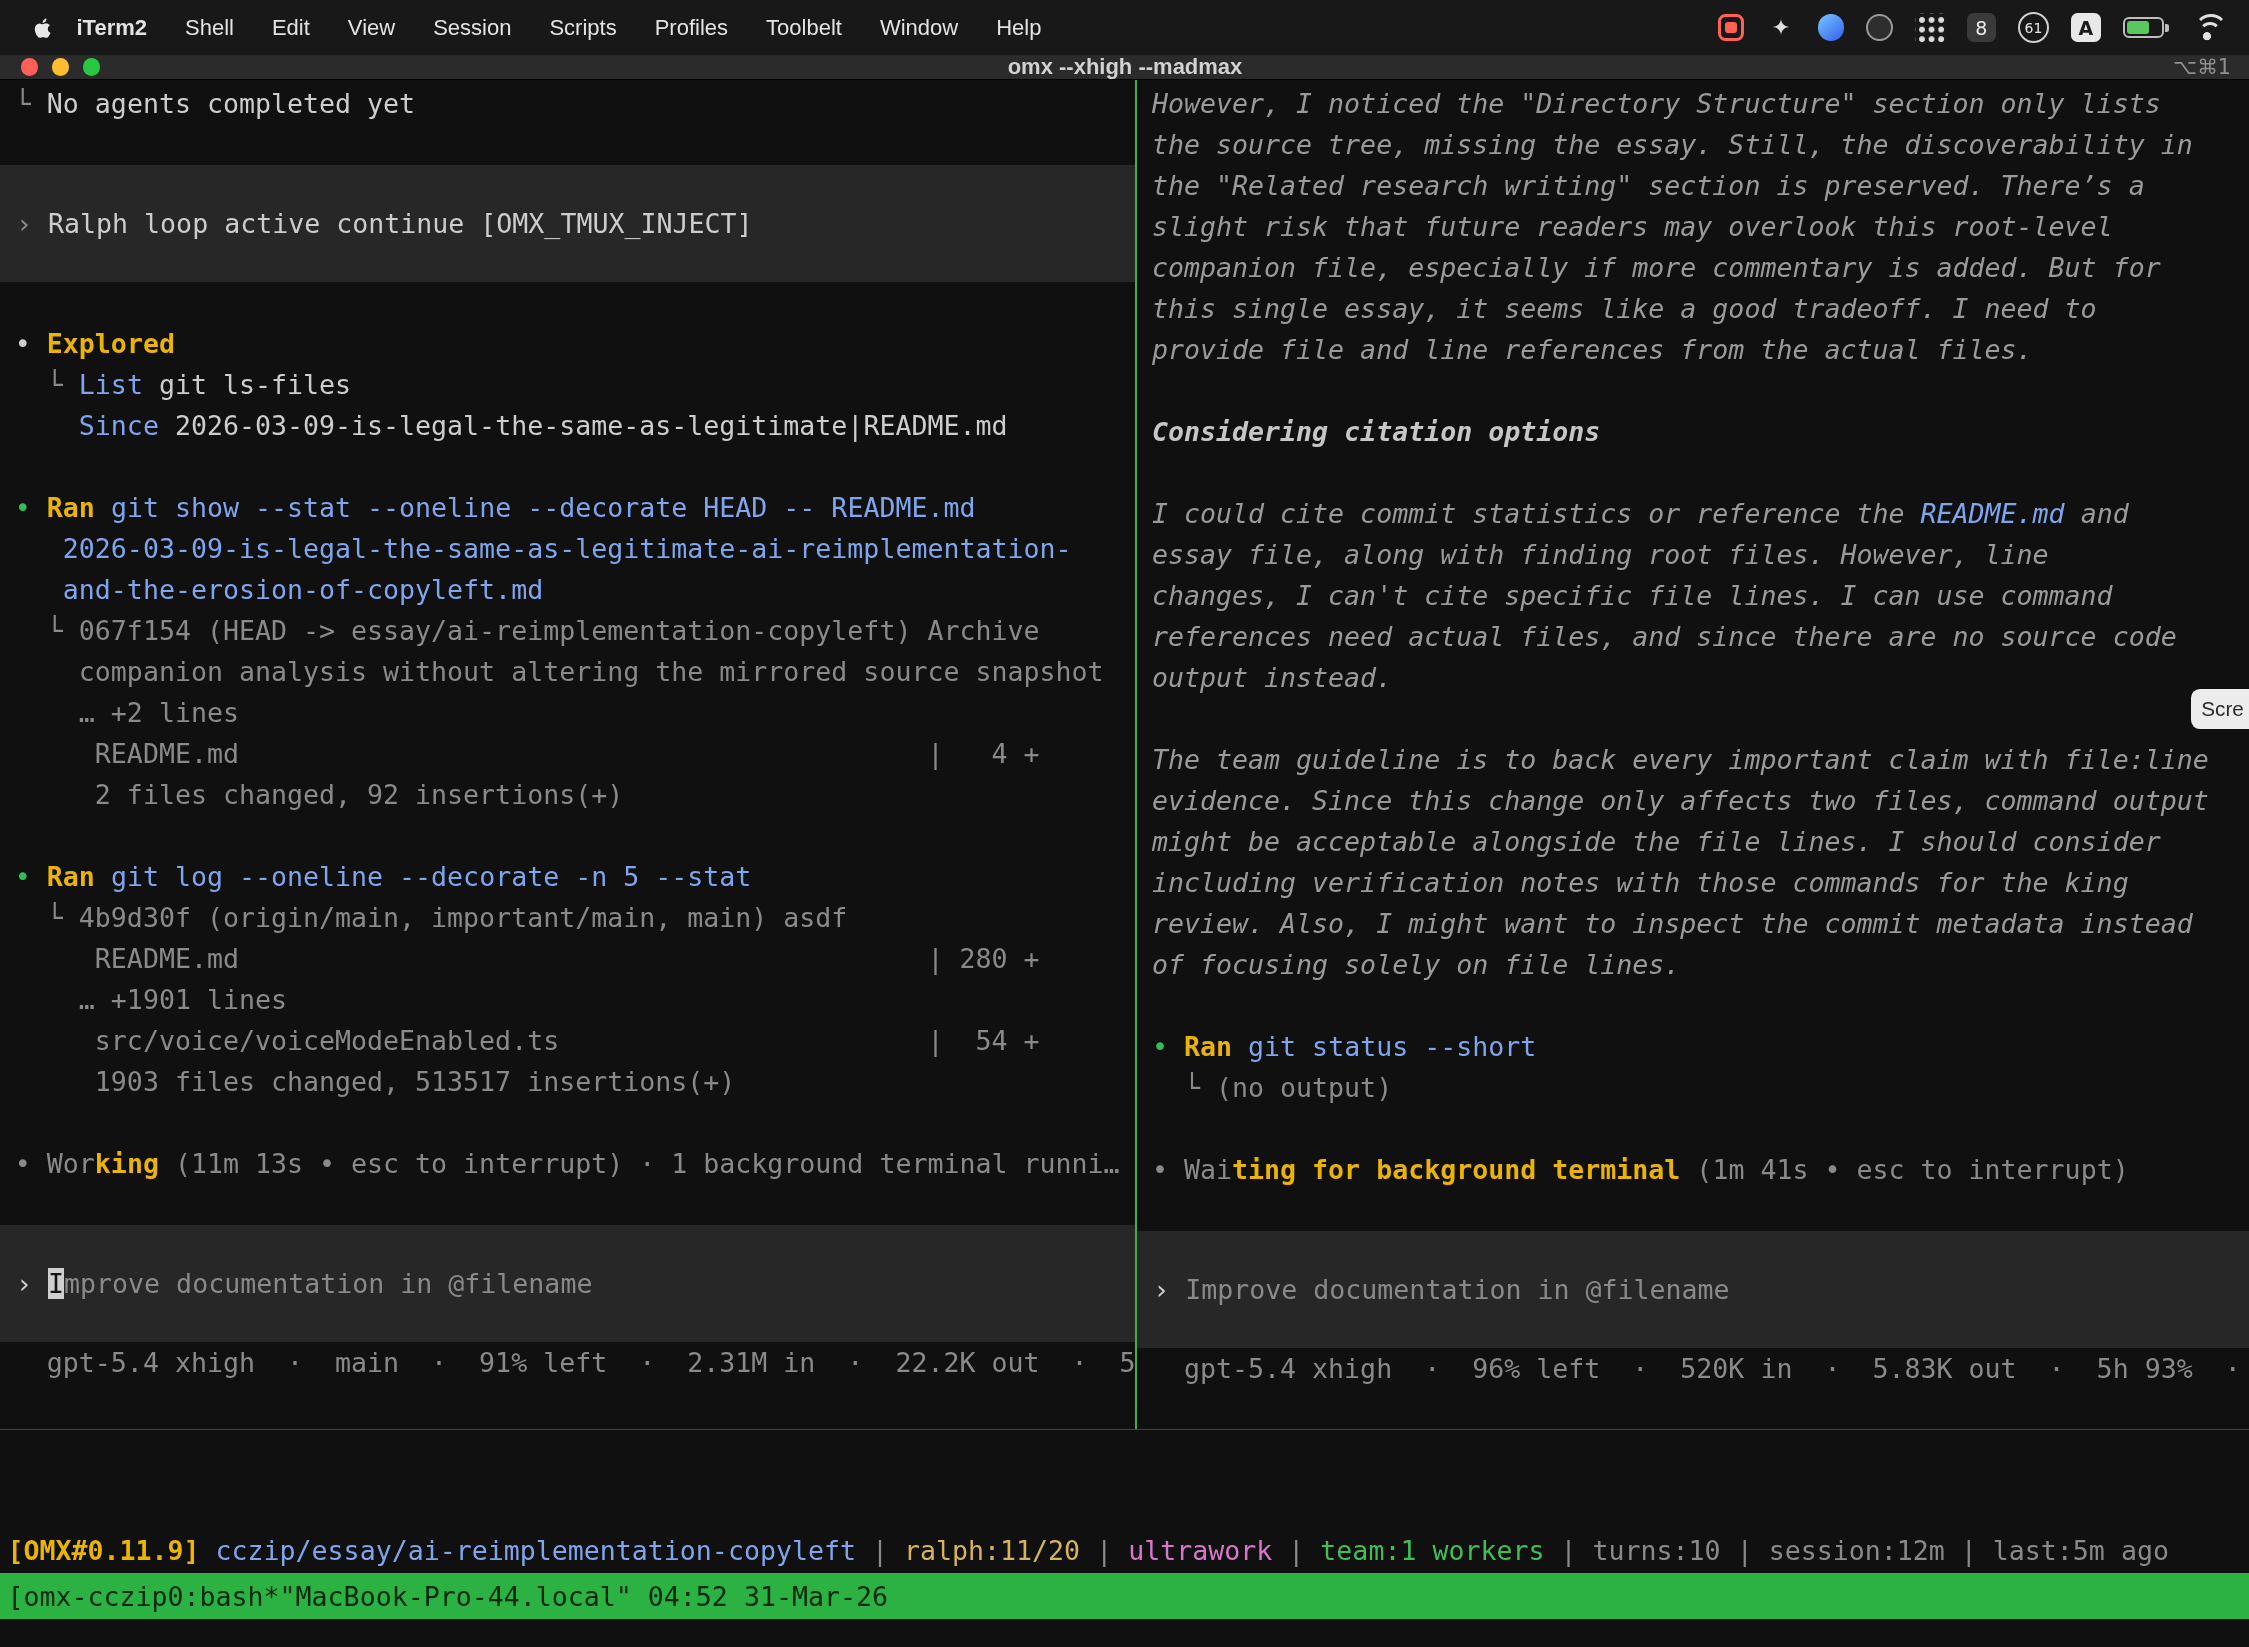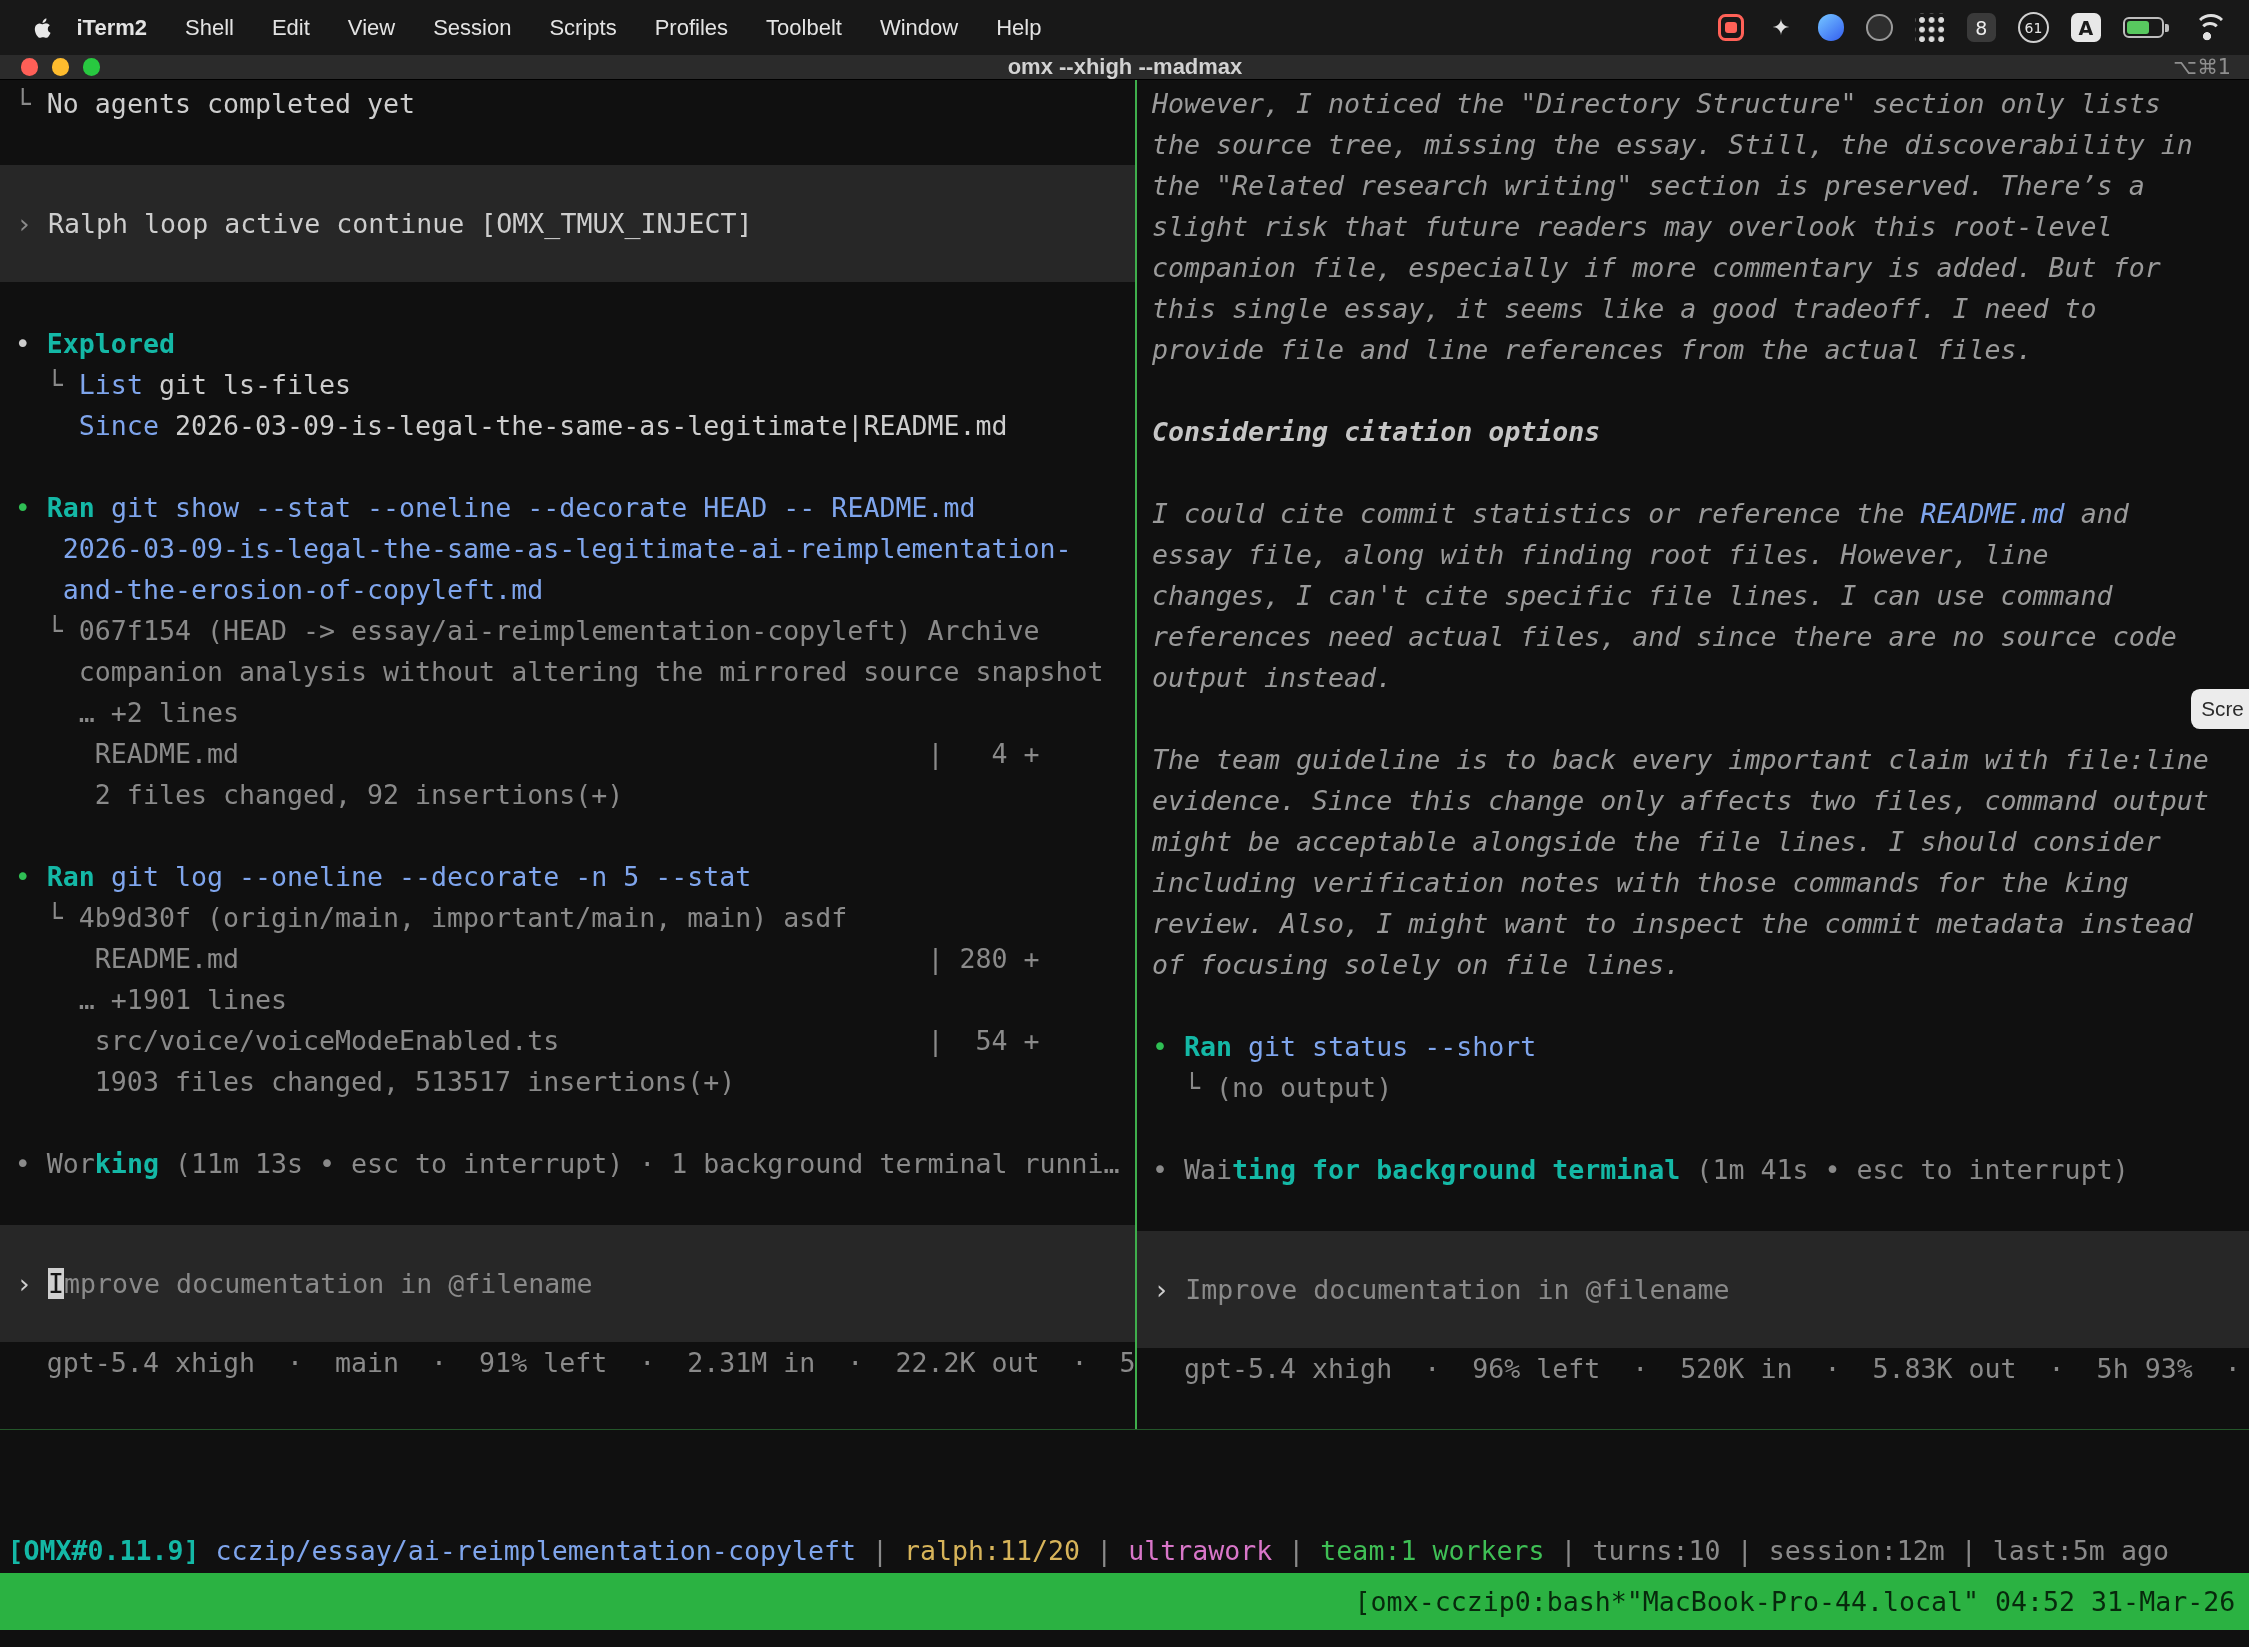--- a/index.html
+++ b/index.html
@@ -49,37 +49,37 @@
   .term{display:flex;height:1349px;background:#101010;position:relative}
   .pane{overflow:hidden;padding-top:3px}
   .pane-left{width:1135px}
   .pane-right{flex:1}
   .divider{width:2.2px;background:#3fae4c}
   .t-line{font-size:26.6px;line-height:41px;min-height:41px;white-space:pre;padding:0 5.9px 0 14.8px;color:#cdcdcd}
   .t-band{font-size:26.6px;line-height:41px;white-space:pre;padding:38px 16px;background:#272727}
 
   .seg-fg{color:#cdcdcd}
   .seg-dim{color:#8a8a8a}
-  .seg-bold{color:#14b8a6;font-weight:bold}
+  .seg-bold{color:#eab308;font-weight:bold}
   .seg-blue{color:#7fa5ec}
   .seg-bluei{color:#7fa5ec;font-style:italic}
   .seg-green{color:#2fbf54}
   .seg-dimi{color:#9a9a9a;font-style:italic}
   .seg-boldi{color:#c6c6c6;font-weight:bold;font-style:italic}
   .seg-cursor{background:#cfcfcf;color:#141414}
   .seg-yellow{color:#d7b45a}
   .seg-magenta{color:#d976c9}
   .seg-green2{color:#3fbf55}
 
   
   .omx-status{height:144px;border-top:1.5px solid rgba(63,174,76,.45);
     padding:17.7px 0 0 7.4px;font-size:26.6px;line-height:41px;white-space:pre;background:#101010}
 
   
-  .tmux-bar{height:57px;background:#2bb242;color:#07290c;display:flex;justify-content:flex-end;
+  .tmux-bar{height:46px;background:#2bb242;color:#07290c;display:flex;justify-content:flex-start;
     align-items:center;padding:0 14.8px 0 7.4px;font-size:26.6px;white-space:pre}
 
   
   .edge-tab{position:absolute;right:0;top:689px;width:59px;height:40px;background:#ececec;
     border-radius:8.9px 0 0 8.9px;color:#2b2b2b;font-family:"Liberation Sans",sans-serif;font-size:20.7px;
     display:flex;align-items:center;padding-left:10.3px;z-index:50;overflow:hidden}
 </style>
 </head>
 <body>
 

